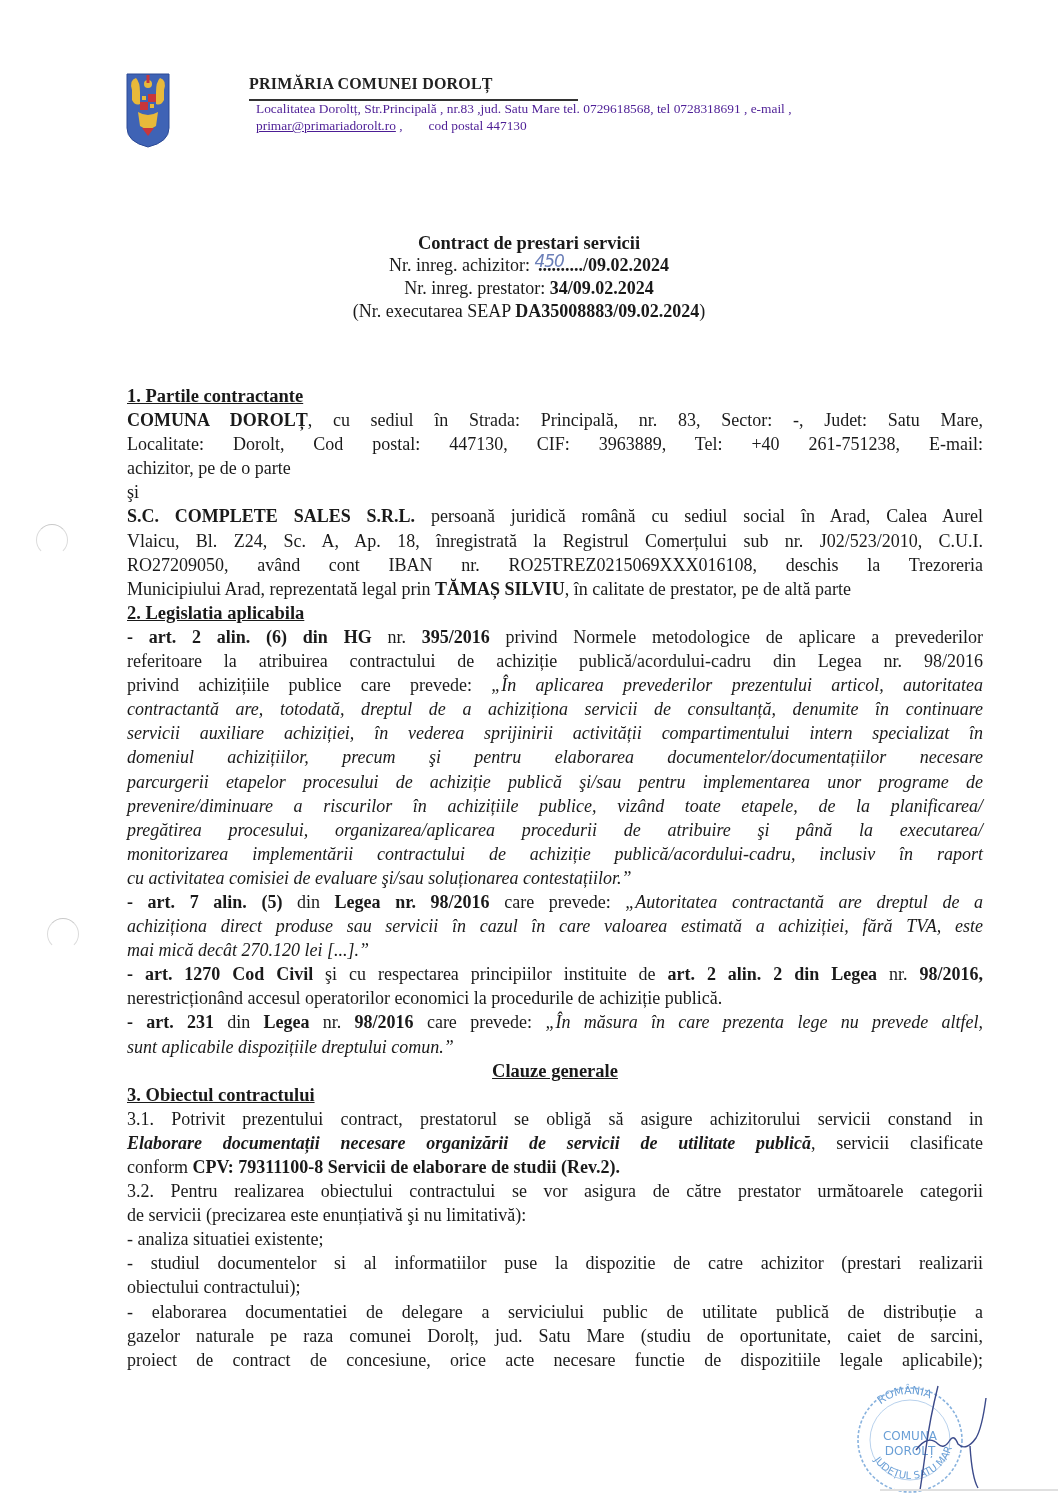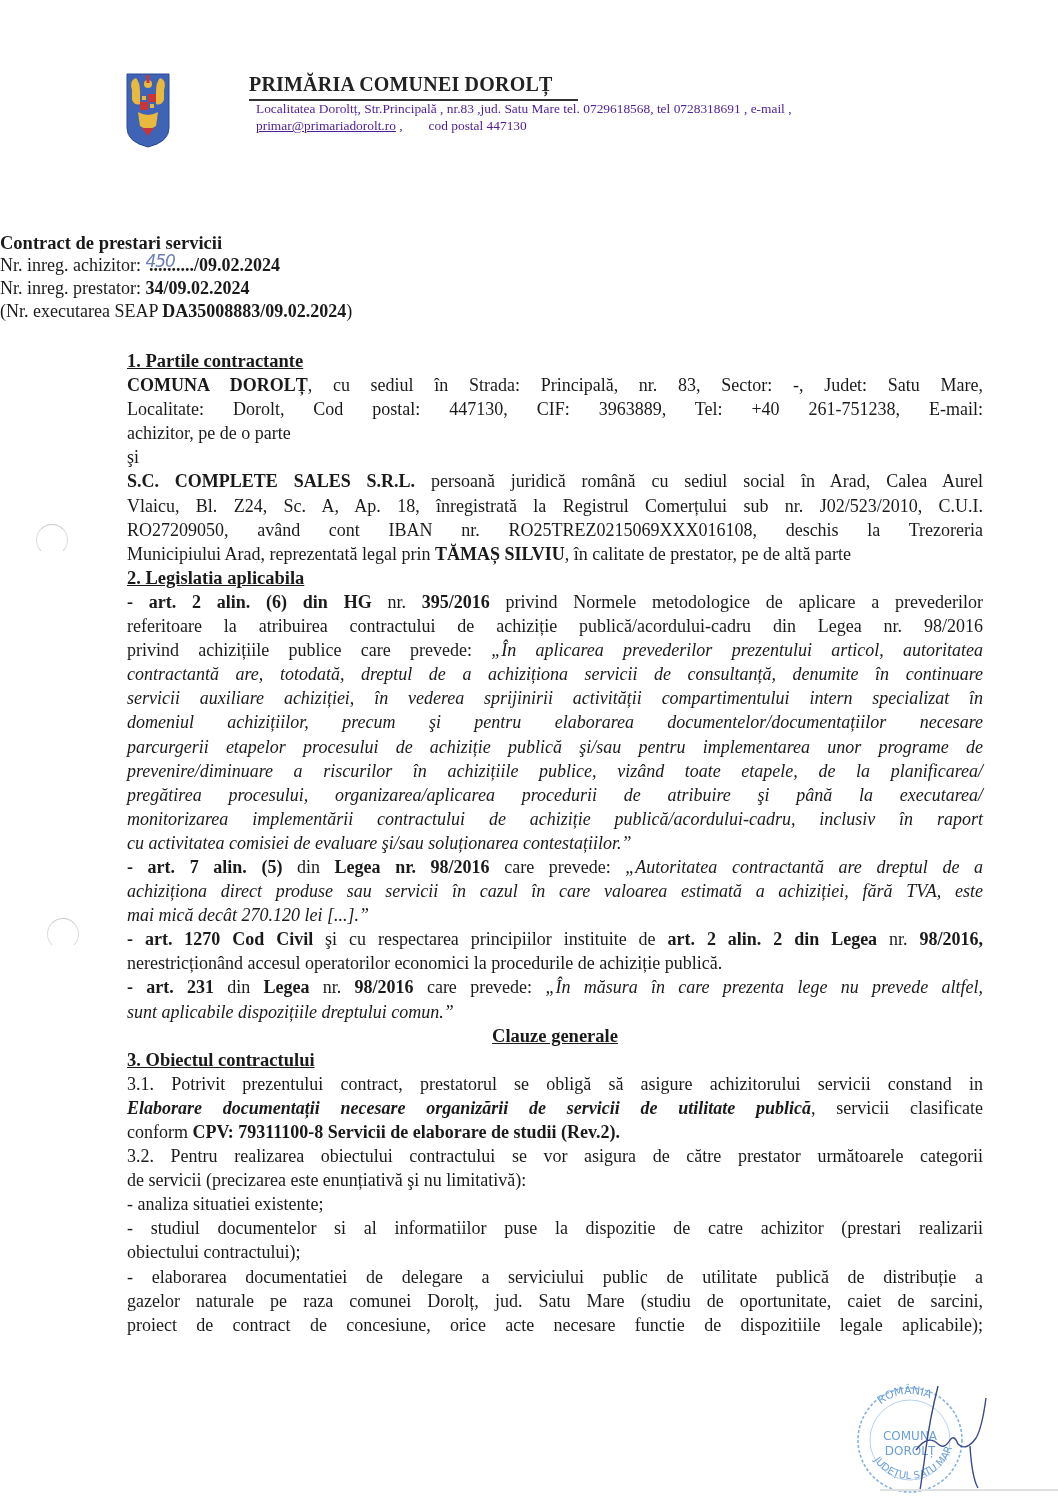--- a/index.html
+++ b/index.html
@@ -2,41 +2,41 @@
 <html><head>
   <meta charset="utf-8">
   <style>
     html, body { margin: 0; padding: 0; background: #ffffff; }
     body { width: 1058px; height: 1496px; position: relative; overflow: hidden;
            font-family: "Liberation Serif", "DejaVu Serif", serif; color: #1a1a1a; }
     .abs { position: absolute; }
 
     
     #crest { left: 126px; top: 70px; width: 44px; height: 78px; }
-    #org-title { left: 249px; top: 71px; font-size: 20px; font-weight: bold; letter-spacing: 0.2px;
+    #org-title { left: 249px; top: 71px; font-size: 16px; font-weight: bold; letter-spacing: 0.2px;
                  color: #222; white-space: nowrap; line-height: 26px; }
     #org-rule { left: 249px; top: 99px; width: 329px; height: 2px; background: #333; }
     .hdr-line { left: 256px; font-size: 13.4px; white-space: nowrap; line-height: 16px; color: #4c1d95; }
     #hdr-line1 { top: 101px; }
     #hdr-line2 { top: 118px; }
     #hdr-line2 .email { text-decoration: underline; }
     #hdr-line2 .postal { margin-left: 26px; }
 
     
-    .title-block { left: 0; width: 1058px; font-size: 18px; line-height: 21px; white-space: nowrap; }
+    .title-block { left: 0; width: 1058px; text-align: center; font-size: 18px; line-height: 21px; white-space: nowrap; }
     #contract-title { top: 233px; font-weight: bold; font-size: 18.5px; }
     #reg-achizitor { top: 255px; }
     #reg-prestator { top: 278px; }
     #seap { top: 301px; }
     .handwritten { display: inline-block; font-family: "DejaVu Sans", sans-serif; font-style: italic;
                    color: #6b7fb8; font-size: 17px; letter-spacing: -1px; position: relative; top: -4px; margin-right: -26px; }
     .dots { font-weight: bold; }
 
     
-    .para { left: 127px; width: 856px; font-size: 18px; line-height: 24.1px; text-align: justify; }
+    .para { left: 127px; width: 856px; font-size: 18px; line-height: 24.1px; text-align: justify; margin-top: 35px; }
     .para .line { display: block; height: 24.1px; white-space: nowrap; text-align: justify; text-align-last: justify; }
     .para .line.last { text-align-last: left; }
     .heading { font-weight: bold; text-decoration: underline; font-size: 18.5px; }
     .link { color: #3a6fd8; text-decoration: underline; }
     b { font-weight: bold; }
     i { font-style: italic; }
 
     
     .hole { width: 30px; height: 30px; border-radius: 50%; border-top: 1.5px solid #c9c9c9; border-left: 1.5px solid #dcdcdc; border-right: 1.5px solid #dcdcdc; border-bottom: 1.5px solid transparent; }
     #hole-1 { left: 36px; top: 524px; }

